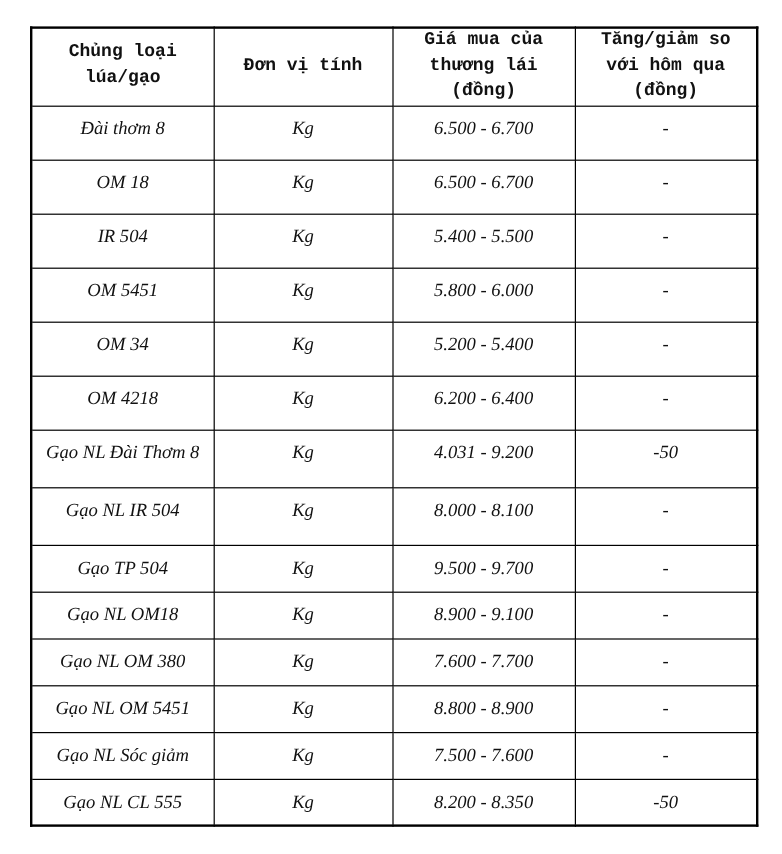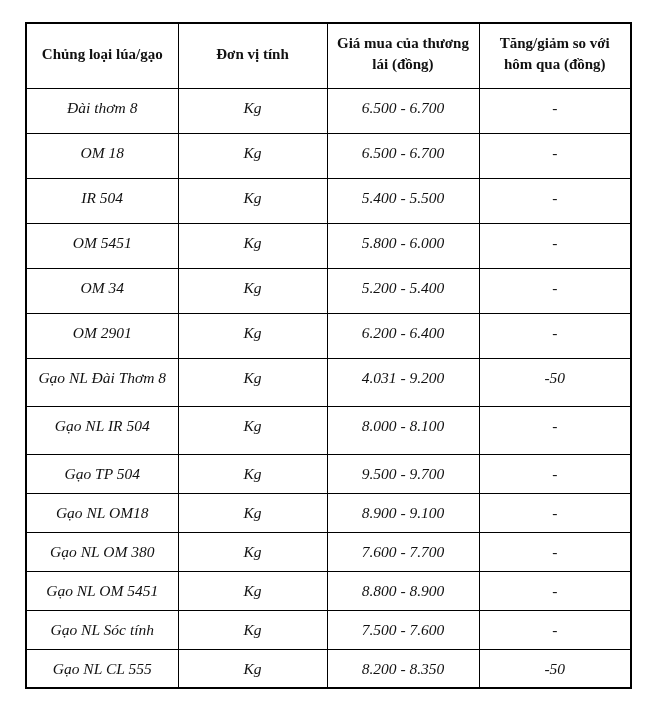--- a/index.html
+++ b/index.html
@@ -31,21 +31,21 @@
   }
   .price-table th,
   .price-table td {
     border: 1px solid var(--border);
     text-align: center;
     vertical-align: top;
     padding: 0;
     overflow: hidden;
   }
   
-  .price-table thead tr { height: 65px; }
+  .price-table thead tr { height: 65px; font-family: Liberation Mono, monospace; }
   .price-table th {
     font-weight: bold;
     font-size: 15px;
     line-height: 21px;
     padding-top: 5px;
   }
   .hc {
     height: 50px;
     display: flex;
     align-items: center;
@@ -116,21 +116,21 @@
     <td>5.800 - 6.000</td>
     <td>-</td>
   </tr>
         <tr>
     <td>OM 34</td>
     <td>Kg</td>
     <td>5.200 - 5.400</td>
     <td>-</td>
   </tr>
         <tr>
-    <td>OM 2901</td>
+    <td>OM 4218</td>
     <td>Kg</td>
     <td>6.200 - 6.400</td>
     <td>-</td>
   </tr>
         <tr>
     <td>Gạo NL Đài Thơm 8</td>
     <td>Kg</td>
     <td>4.031 - 9.200</td>
     <td>-50</td>
   </tr>
@@ -158,21 +158,21 @@
     <td>7.600 - 7.700</td>
     <td>-</td>
   </tr>
         <tr>
     <td>Gạo NL OM 5451</td>
     <td>Kg</td>
     <td>8.800 - 8.900</td>
     <td>-</td>
   </tr>
         <tr>
-    <td>Gạo NL Sóc tính</td>
+    <td>Gạo NL Sóc giảm</td>
     <td>Kg</td>
     <td>7.500 - 7.600</td>
     <td>-</td>
   </tr>
         <tr>
     <td>Gạo NL CL 555</td>
     <td>Kg</td>
     <td>8.200 - 8.350</td>
     <td>-50</td>
   </tr>

